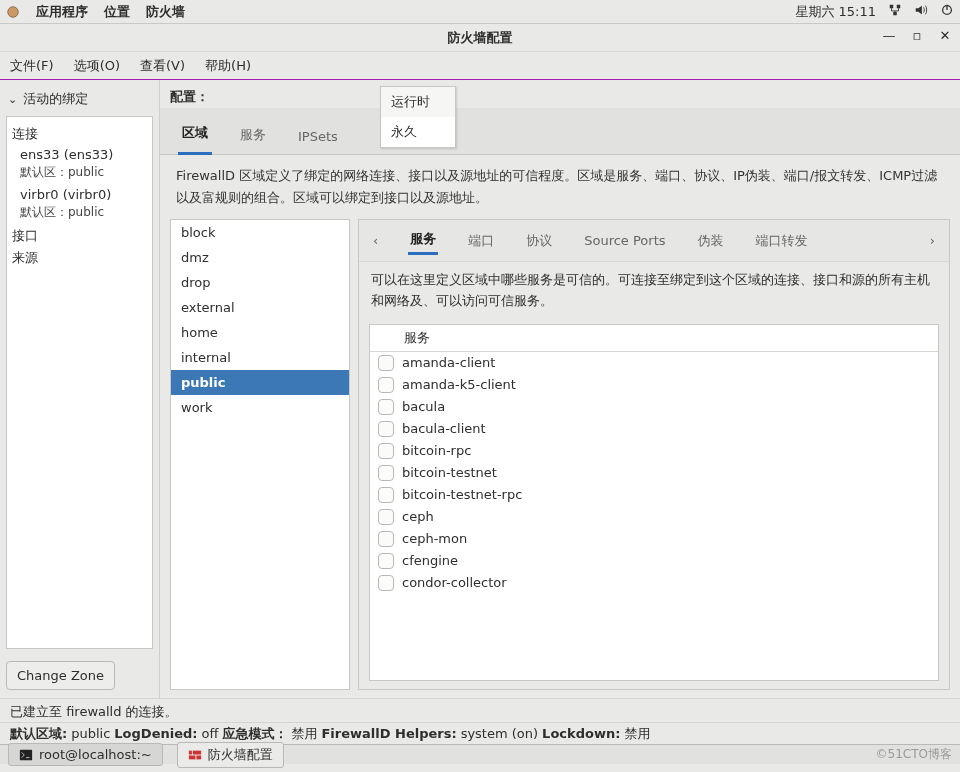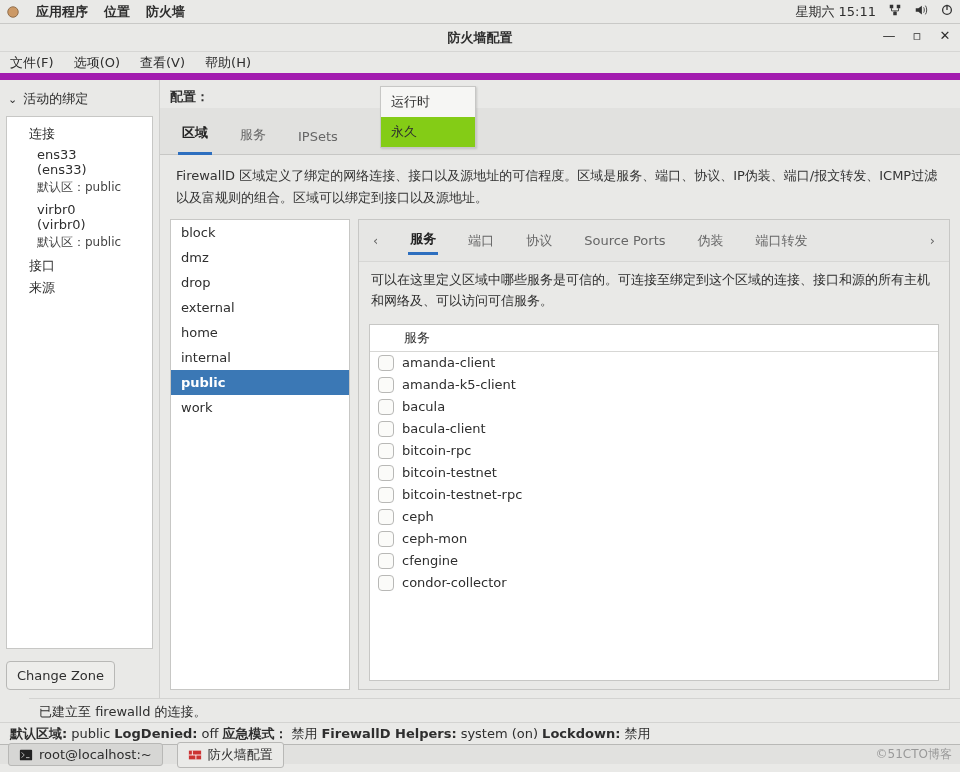--- a/index.html
+++ b/index.html
@@ -1,39 +1,39 @@
 <!DOCTYPE html>
 <html><head>
 <meta charset="utf-8">
 <style>
 * { box-sizing: border-box; margin: 0; padding: 0; font-family: "DejaVu Sans", "WenQuanYi Micro Hei", sans-serif; font-size: 13px; color: #2e2e2e; }
 body { width: 960px; height: 772px; background: #e9e9e7; overflow: hidden; }
 .topbar { display: flex; align-items: center; height: 24px; background: #e9e9e7; border-bottom: 1px solid #c9c9c7; padding: 0 6px; }
 .topbar .left { display: flex; gap: 16px; align-items: center; font-weight: bold; }
 .topbar .right { margin-left: auto; display: flex; gap: 12px; align-items: center; }
 .topbar .appicon { width: 14px; height: 14px; display: inline-block; }
-.menubar { display:flex; gap:20px; height:28px; align-items:center; padding:0 10px; background:#e9e9e7; border-bottom:7px solid #a21caf;}
+.menubar { display:flex; gap:20px; height:28px; align-items:center; padding:0 10px; background:#e9e9e7; border-bottom:1px solid #a21caf;}
 .menubar-item { cursor:pointer; }
 .titlebar { position:relative; height:28px; background:#e9e9e7; border-bottom:1px solid #d6d6d4; display:flex; align-items:center; justify-content:center; }
 .titlebar .title { font-weight:bold; }
 .titlebar .winbtns { position:absolute; right:8px; top:4px; display:flex; gap:14px; }
 .winbtn { width:14px; height:14px; text-align:center; cursor:pointer; }
 .body-row { display:flex; height: calc(100% - 24px - 28px - 28px - 24px - 22px - 28px); background:#e9e9e7; }
 .leftpanel { width:160px; display:flex; flex-direction:column; background:#e9e9e7; border-right:1px solid #cfcfcd; padding:6px 6px 8px 6px; gap:4px;}
 .dropdown-head { display:flex; align-items:center; gap:6px; padding:4px 2px; }
 .chev { font-size:11px; }
-.connections-box { background:#fff; border:1px solid #c7c7c5; flex:1; overflow:auto; padding:6px 22px; }
+.connections-box { background:#fff; border:1px solid #c7c7c5; flex:1; overflow:auto; padding:6px 5px; }
 .conn-section-title { font-size:13px; padding:2px 0; }
 .conn-item { font-size:13px; padding:2px 8px; }
 .conn-default { font-size:12px; color:#444; padding:0 8px 4px 8px; }
 .change-zone-row { padding-top:8px; }
 .change-zone-btn { border:1px solid #b8b8b6; border-radius:4px; padding:6px 10px; background:#ededeb; cursor:pointer; }
 .mainpanel { flex:1; display:flex; flex-direction:column; padding:0;justify-content:flex-end; }
 .config-row { display:flex; align-items:center; gap:8px; padding:8px 10px 2px 10px; font-weight:bold; position:relative;}
-.config-popup { position:absolute; left:220px; top:6px; width:96px; background:#84cc16; border:1px solid #c7c7c5; box-shadow:1px 1px 2px rgba(0,0,0,0.15); z-index:5;}
+.config-popup { position:absolute; left:220px; top:6px; width:76px; background:#ffffff; border:1px solid #c7c7c5; box-shadow:1px 1px 2px rgba(0,0,0,0.15); z-index:5;}
 .config-popup div { padding:6px 10px; cursor:pointer; font-weight:normal; }
 .config-popup div.sel { background:#f6f6f4; }
 .tabs-row { display:flex; align-items:flex-end; gap:24px; padding:10px 18px 0 18px; border-bottom:1px solid #c7c7c5; background:#e1e1df;}
 .tab { padding:6px 4px 10px 4px; color:#666; cursor:pointer; }
 .tab.active { color:#222; font-weight:bold; border-bottom:3px solid #2d6fbf; margin-bottom:-1px;}
 .zone-desc { padding:10px 16px; line-height:1.7; color:#333;}
 .zone-body { display:flex; gap:8px; padding:0 10px 8px 10px; flex:1; overflow:hidden;}
 .zone-list { width:180px; background:#fff; border:1px solid #c7c7c5; overflow:auto;}
 .zone-list .z { padding:5px 10px; cursor:pointer;}
 .zone-list .z.sel { background:#3b78b5; color:#fff; font-weight:bold;}
@@ -41,21 +41,21 @@
 .detail-tabs { display:flex; align-items:center; gap:28px; padding:6px 12px; border-bottom:1px solid #d7d7d5; background:#e6e6e4;}
 .detail-tabs .dtab { color:#666; cursor:pointer; padding:4px 2px;}
 .detail-tabs .dtab.active { color:#222; font-weight:bold; border-bottom:3px solid #2d6fbf;}
 .detail-tabs .arrow { color:#666; cursor:pointer; padding:0 2px;}
 .detail-desc { padding:8px 12px; line-height:1.6;}
 .svc-table { flex:1; margin:4px 10px 8px 10px; border:1px solid #c7c7c5; background:#fff; overflow:auto;}
 .svc-head { display:flex; border-bottom:1px solid #d7d7d5; padding:4px 8px; font-size:12px; color:#555;}
 .svc-head .col1 { width:26px;}
 .svc-row { display:flex; align-items:center; padding:3px 8px; gap:8px;}
 .svc-row .ck { width:16px; height:16px; border:1px solid #b8b8b6; border-radius:4px; background:#fbfbf9;}
-.status-line { height:24px; padding:4px 10px; border-top:1px solid #d3d3d1; background:#e9e9e7;margin-left:29px;}
+.status-line { height:24px; padding:4px 10px; border-top:1px solid #d3d3d1; background:#e9e9e7;}
 .footer-line { height:22px; padding:2px 10px; display:flex; gap:4px; align-items:center; background:#e9e9e7; border-top:1px solid #d3d3d1;}
 .footer-line b { font-weight:bold;}
 .taskbar { height:20px; background:#e1e1df; border-top:1px solid #b8b8b6; display:flex; align-items:center; padding:0 8px; gap:14px;}
 .task-item { display:flex; align-items:center; gap:6px; padding:3px 10px; border:1px solid #b8b8b6; border-radius:3px; background:#eaeae8; cursor:pointer;}
 .task-item.active { background:#d6d6d4;}
 .task-icon { width:14px; height:14px; display:inline-block;}
 .watermark { margin-left:auto; color:#999; font-size:12px;}
 .ic { width:14px; height:14px; }
 </style>
 </head>

